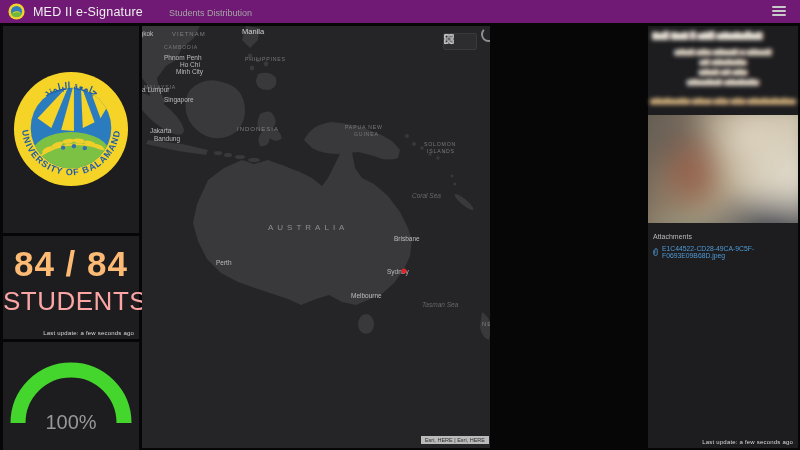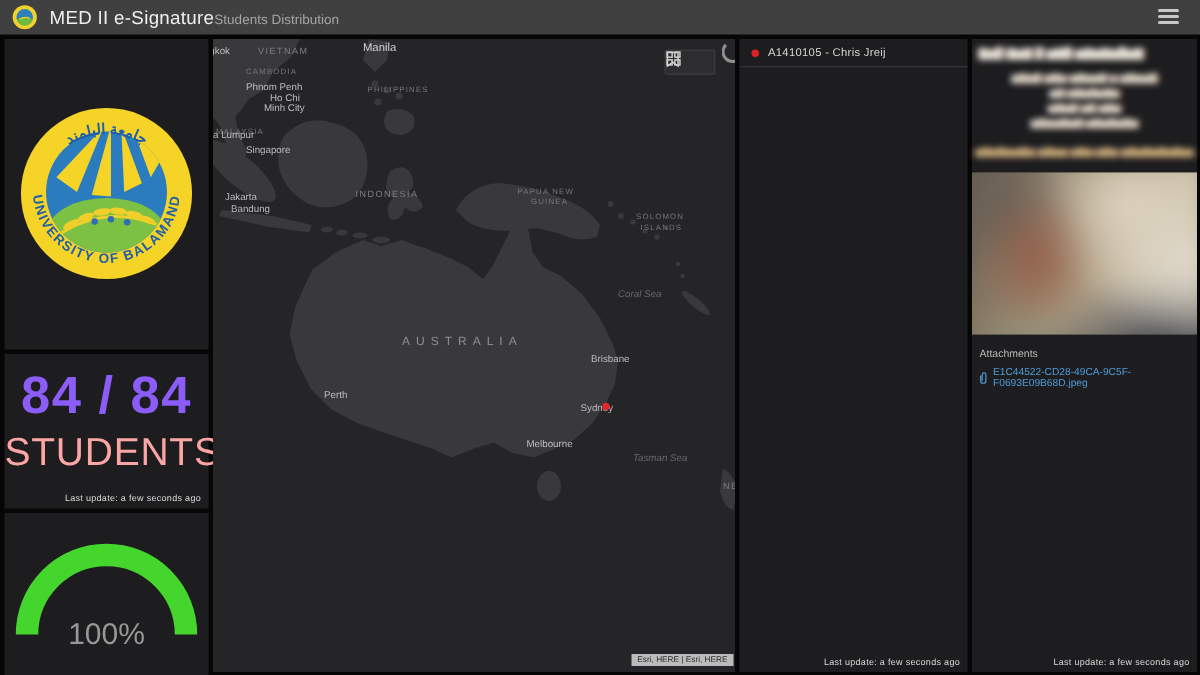--- a/index.html
+++ b/index.html
@@ -1,36 +1,36 @@
 <!DOCTYPE html>
 <html><head>
 <meta charset="utf-8">
 <style>
   html,body{margin:0;padding:0;background:#000;}
   #app{position:relative;width:800px;height:450px;background:#060606;overflow:hidden;
        font-family:"Liberation Sans",sans-serif;-webkit-font-smoothing:antialiased;}
 
   
-  #topbar{position:absolute;left:0;top:0;width:800px;height:23px;background:#404040;
+  #topbar{position:absolute;left:0;top:0;width:800px;height:23px;background:#701a75;
           display:flex;align-items:center;}
   #topbar .mini-logo{margin-left:8px;width:17px;height:17px;flex:0 0 auto;}
   #topbar .title{margin-left:8px;font-size:12.5px;color:#efefef;letter-spacing:.2px;}
-  #topbar .subtitle{margin-left:0;font-size:9px;color:#a5a5a5;padding-top:3px;}
+  #topbar .subtitle{margin-left:26px;font-size:9px;color:#a5a5a5;padding-top:3px;}
   #hamburger{position:absolute;right:14px;top:6px;width:14px;height:11px;cursor:pointer;}
   #hamburger span{display:block;height:2px;background:#c9c9c9;margin-bottom:2px;border-radius:1px;}
 
   
   .panel{position:absolute;background:#1d1d1f;}
   .last-update{position:absolute;right:5px;bottom:3px;font-size:6px;color:#dadada;letter-spacing:.2px;}
 
   
   #logo-panel{left:3px;top:26px;width:136px;height:207px;display:flex;align-items:center;justify-content:center;}
   #students-panel{left:3px;top:236px;width:136px;height:103px;}
   #students-panel .count{position:absolute;top:8px;left:0;right:0;text-align:center;
-      font-size:35px;font-weight:700;color:#8b5cf6;letter-spacing:1px;}
+      font-size:35px;font-weight:700;color:#fdba74;letter-spacing:1px;}
   #students-panel .label{position:absolute;top:50px;left:0;right:0;text-align:center;
       font-size:26px;font-weight:400;color:#fca5a5;letter-spacing:.5px;}
   #gauge-panel{left:3px;top:342px;width:136px;height:118px;}
 
   
   #map-panel{left:142px;top:26px;width:348px;height:422px;background:#252527;overflow:hidden;cursor:grab;}
   #map-panel svg{position:absolute;left:0;top:0;}
   .land{fill:#39393c;stroke:none;}
   .lbl-city{font-size:6.5px;fill:#bdbdc0;}
   .lbl-city-cap{font-size:7.5px;fill:#d4d4d6;}
@@ -240,27 +240,20 @@
             <rect x="5.9" y="0.7" width="3.4" height="3.4"></rect>
           <rect x="0.7" y="5.9" width="3.4" height="3.4"></rect>
             <rect x="5.9" y="5.9" width="3.4" height="3.4"></rect>
         </svg>
       </div>
     </div>
     <div id="map-spinner"></div>
     <div id="map-attrib">Esri, HERE | Esri, HERE</div>
   </div>
 
-  <div id="list-panel" class="panel">
-    <div class="list-row">
-      <span class="dot"></span>
-      <span class="txt">A1410105 - Chris Jreij</span>
-    </div>
-    <div class="last-update">Last update: a few seconds ago</div>
-  </div>
 
   <div id="detail-panel" class="panel">
     <div class="d-title redact">▇▆█ ▇▆▇ █ ▆▇█ ▆▇▆▇▆█▆▇</div>
     <div class="d-row redact" style="top:22px;">▆▇▆▇ ▆▇▆  ▆▇▆▆▇ ▆ ▆▇▆▆▇</div>
     <div class="d-row redact" style="top:32px;">▆▇ ▆▇▆▇▆▇▆</div>
     <div class="d-row redact" style="top:42px;">▆▇▆▇ ▆▇ ▆▇▆</div>
     <div class="d-row redact" style="top:52px;">▆▇▆▆▇▆▇ ▆▇▆▇▆▇▆</div>
     <div class="d-file redact">▆▇▆▇▆▆▇▆ ▆▇▆▆ ▆▇▆ ▆▇▆ ▆▇▆▇▆▇▆▇▆▆▇▆▇</div>
     <div class="photo">
         <div class="blurimg"></div>

